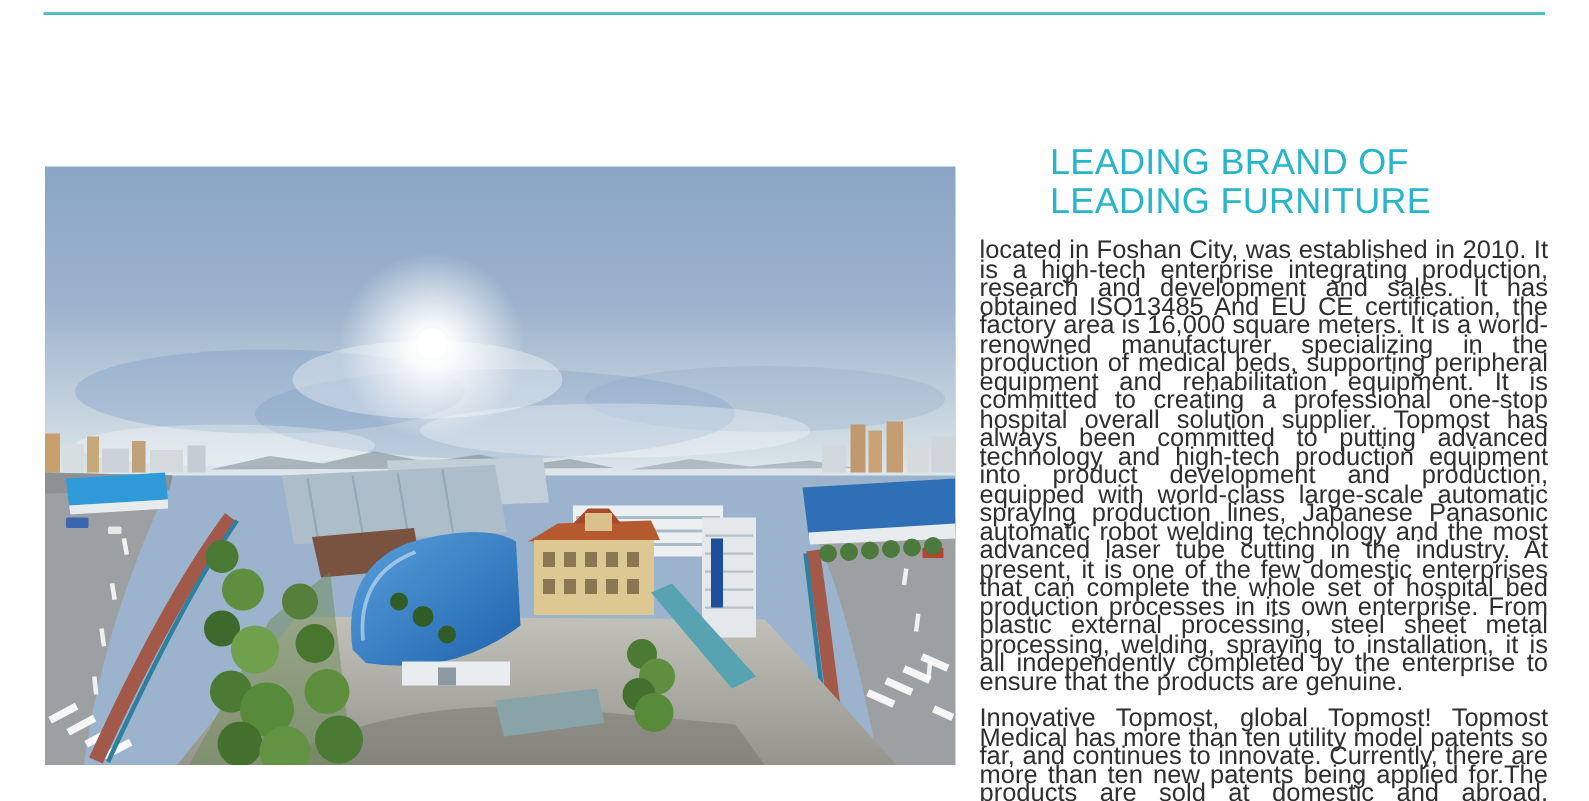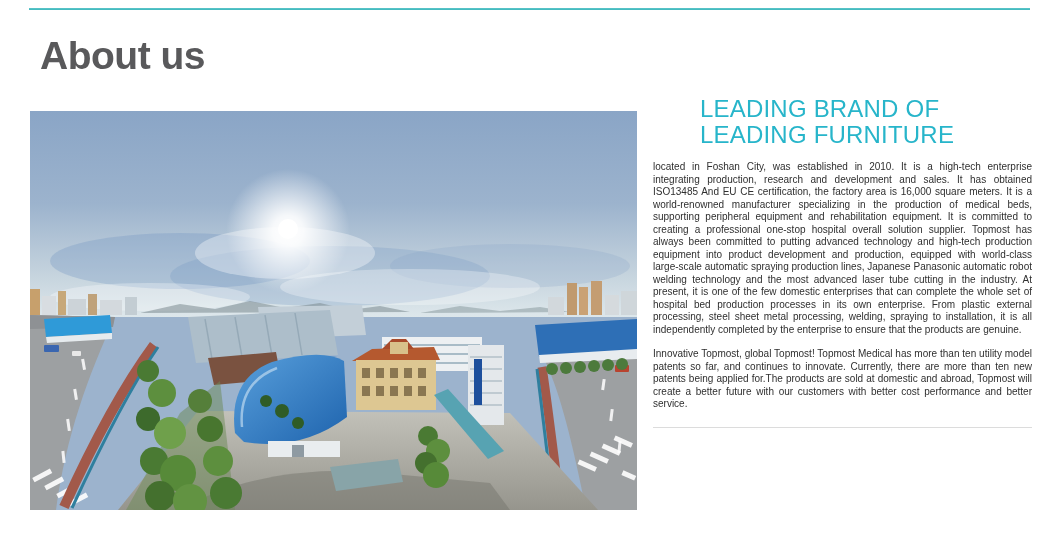--- a/index.html
+++ b/index.html
@@ -14,33 +14,32 @@
                 font-size:39px; line-height:46px; font-weight:bold;
                 color:#59595b; letter-spacing:-0.5px; }
 
   .panorama { position:absolute; left:30px; top:111px; width:607px; height:399px;
               margin:0; overflow:hidden; background:#9cb3cd; }
   .panorama svg { display:block; }
 
   .text-col { position:absolute; left:653px; top:96px; width:379px; }
   .lead-heading { margin:0 0 13px 47px; font-size:24px; line-height:26px;
                   font-weight:400; color:#27b5ca; letter-spacing:0.2px; }
-  .text-col p { margin:0 0 12px 0; font-size:10px; line-height:12.5px;
+  .text-col p { margin:0 0 12px 0; font-size:17px; line-height:12.5px;
                 color:#2f2f2f; text-align:justify; }
   .text-col p.last { margin-bottom:16px; }
   .bottom-rule { width:100%; height:1px; background:#dcdcdc; }
 </style>
 </head>
 <body>
 
 <div class="page">
 
   <div class="top-divider"></div>
 
-  <h1 class="page-title">About us</h1>
 
   <figure class="panorama" aria-label="Aerial 360-degree panorama of the factory campus: blue-roofed workshops, cream office building with orange roofs, white buildings, tree-lined medians, curved red cycle paths and surrounding grey roads with crosswalks under a hazy blue sky">
     <svg viewBox="0 0 607 399" width="607" height="399" role="img">
       <defs>
         <linearGradient id="sky" x1="0" y1="0" x2="0" y2="1">
           <stop offset="0" stop-color="#8aa5c6"></stop>
           <stop offset="0.45" stop-color="#9cb3cd"></stop>
           <stop offset="0.8" stop-color="#c6d4de"></stop>
           <stop offset="1" stop-color="#dde7eb"></stop>
         </linearGradient>

